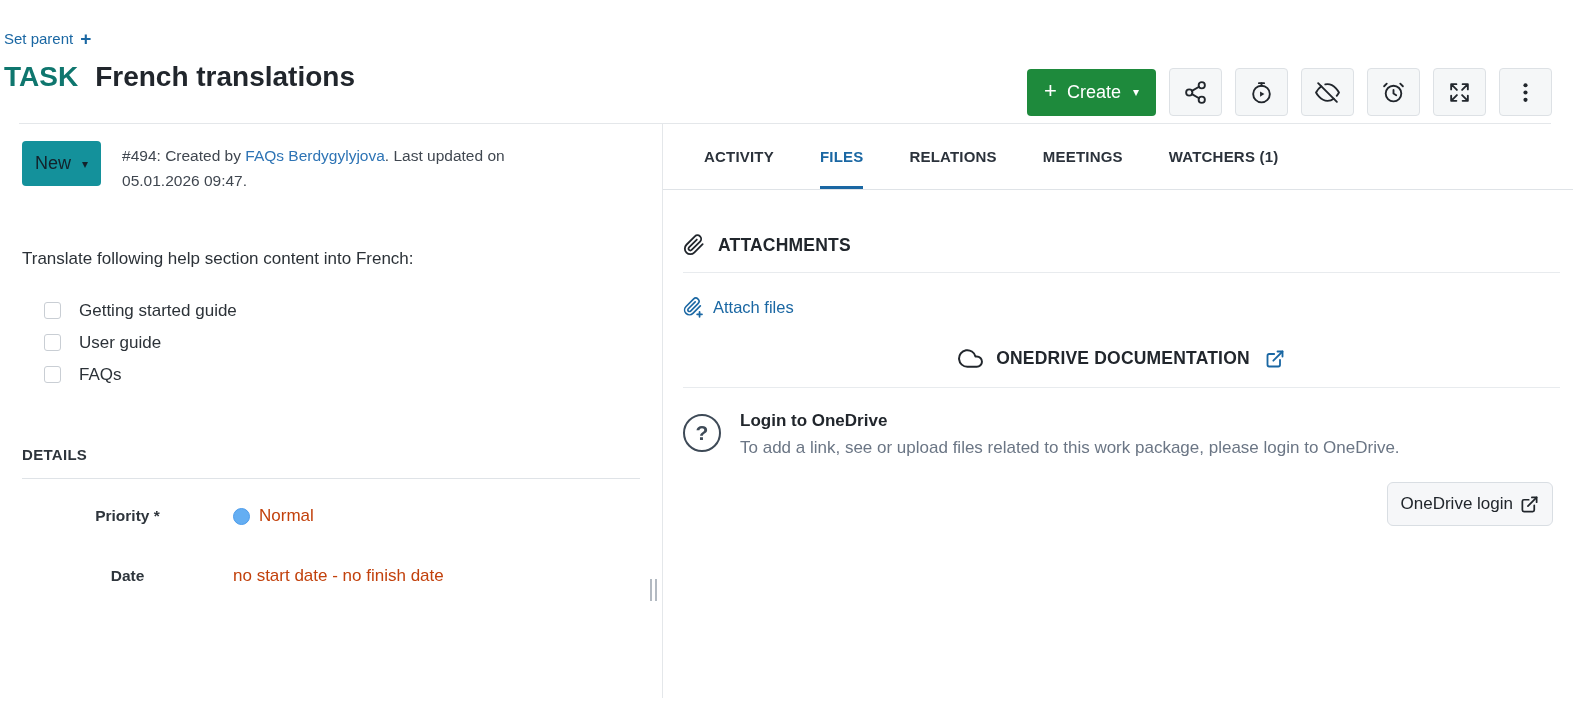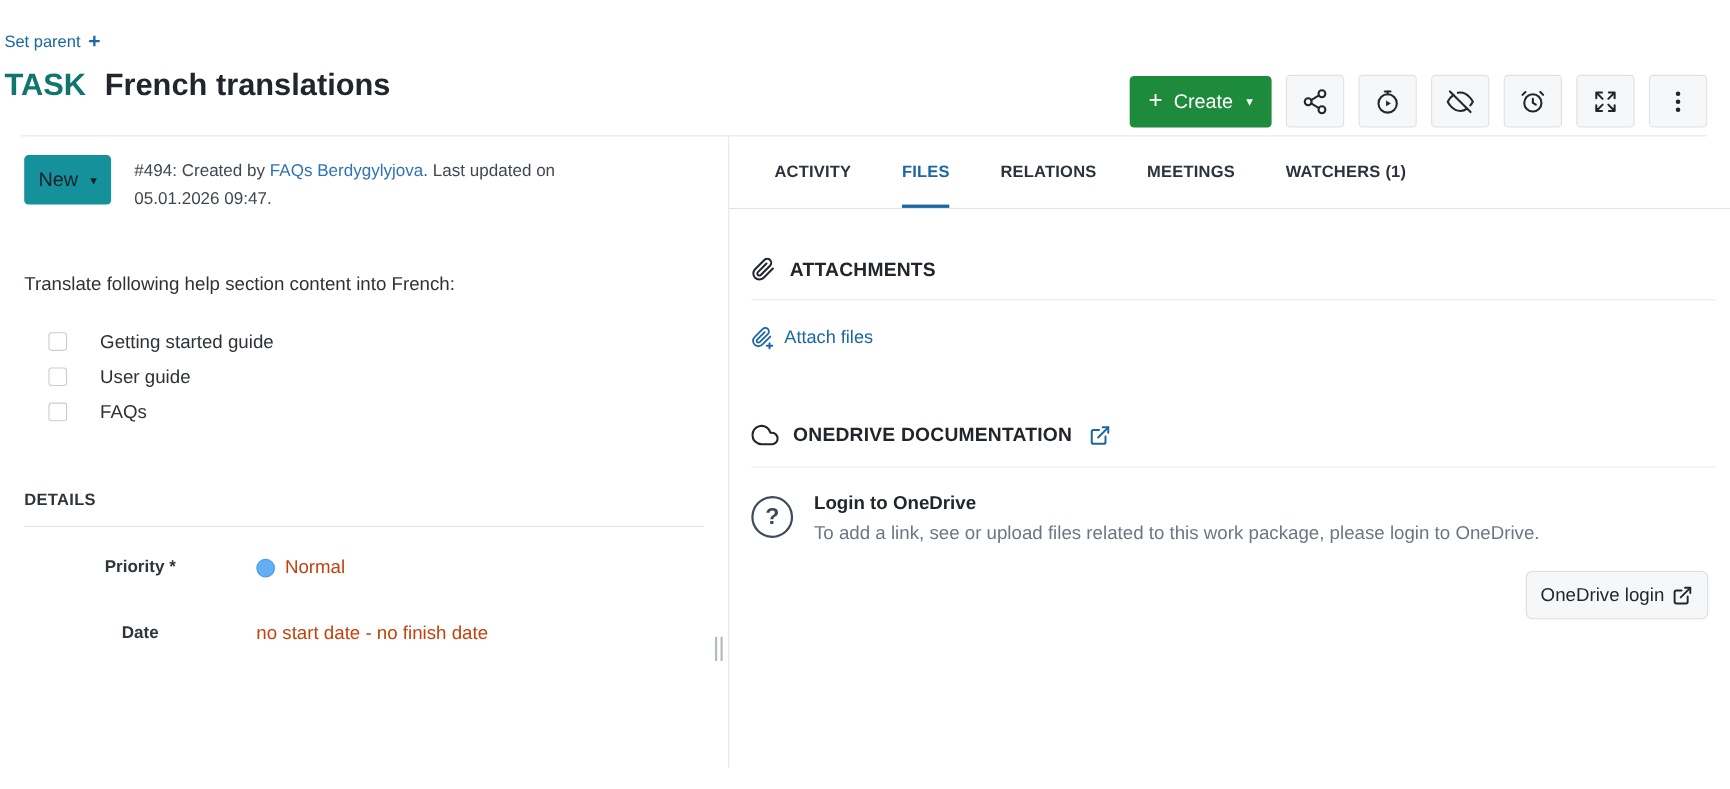--- a/index.html
+++ b/index.html
@@ -41,21 +41,21 @@
   .status-btn {
     background:#14919B; color:#13222b; border:none; border-radius:4px; padding:12px 13px;
     font-size:18px; font-family:inherit; display:flex; align-items:center; gap:11px; cursor:pointer;
   }
   .status-btn .caret { font-size:12px; }
   .status-meta { font-size:15.5px; color:#404750; line-height:1.62; max-width:414px; padding-top:2px; }
   .status-meta a { color:#2E74B5; text-decoration:none; cursor:pointer; }
 
   .description-intro { margin-top:56px; font-size:17px; color:#2c3238; }
   .check-list { margin-top:27px; margin-left:22px; list-style:none; }
-  .check-row { display:flex; align-items:center; gap:30px; height:29px; margin-bottom:3px; }
+  .check-row { display:flex; align-items:center; gap:18px; height:29px; margin-bottom:3px; }
   .checkbox { width:17px; height:17px; border:1px solid #c9ced4; border-radius:3px; background:#fff; flex:0 0 auto; cursor:pointer; }
   .check-label { font-size:17px; color:#2c3238; }
 
   .details-heading { margin-top:57px; font-size:15px; font-weight:700; color:#2e353c; letter-spacing:.3px; }
   .details-divider { border-bottom:1px solid #dfe3e7; margin-top:15px; }
   .field-row { display:flex; align-items:center; margin-top:27px; }
   .field-row.second { margin-top:40px; }
   .f-label { width:211px; font-size:15.5px; font-weight:700; color:#2e353c; flex:0 0 auto;text-align:center; }
   .f-value { font-size:17px; color:#c2410c; display:flex; align-items:center; gap:9px; }
   .priority-dot { width:17px; height:17px; border-radius:50%; background:#64AEF2; border:1px solid #4d9ceb; }
@@ -75,21 +75,21 @@
 
   .dropzone {
     margin-top:12px; height:85px; border:2px dashed #c9d0d8; border-radius:2px;
     display:flex; align-items:center; justify-content:center; gap:15px;
     color:#4c565f; font-size:17.5px; font-weight:600; cursor:pointer;
   }
   .dropzone .dz-icon { color:#59636c; }
 
   .attach-link { margin-top:24px; display:inline-flex; align-items:center; gap:9px; color:#1A67A3; font-size:16.5px; cursor:pointer; text-decoration:none; }
 
-  .onedrive-heading { margin-top:60px; }
+  .onedrive-heading { margin-top:24px;justify-content:center; }
   .onedrive-heading .ext { color:#1A67A3; margin-left:2px; cursor:pointer; }
 
   .login-row { margin-top:23px; display:flex; gap:19px; }
   .help-circle {
     width:38px; height:38px; border:2.5px solid #3e4a57; border-radius:50%; color:#3e4a57;
     display:flex; align-items:center; justify-content:center; font-size:21px; font-weight:700; flex:0 0 auto; margin-top:3px;
   }
   .login-title { font-size:17px; font-weight:700; color:#21262c; }
   .login-desc { margin-top:7px; font-size:17px; color:#6b7685; }
 

